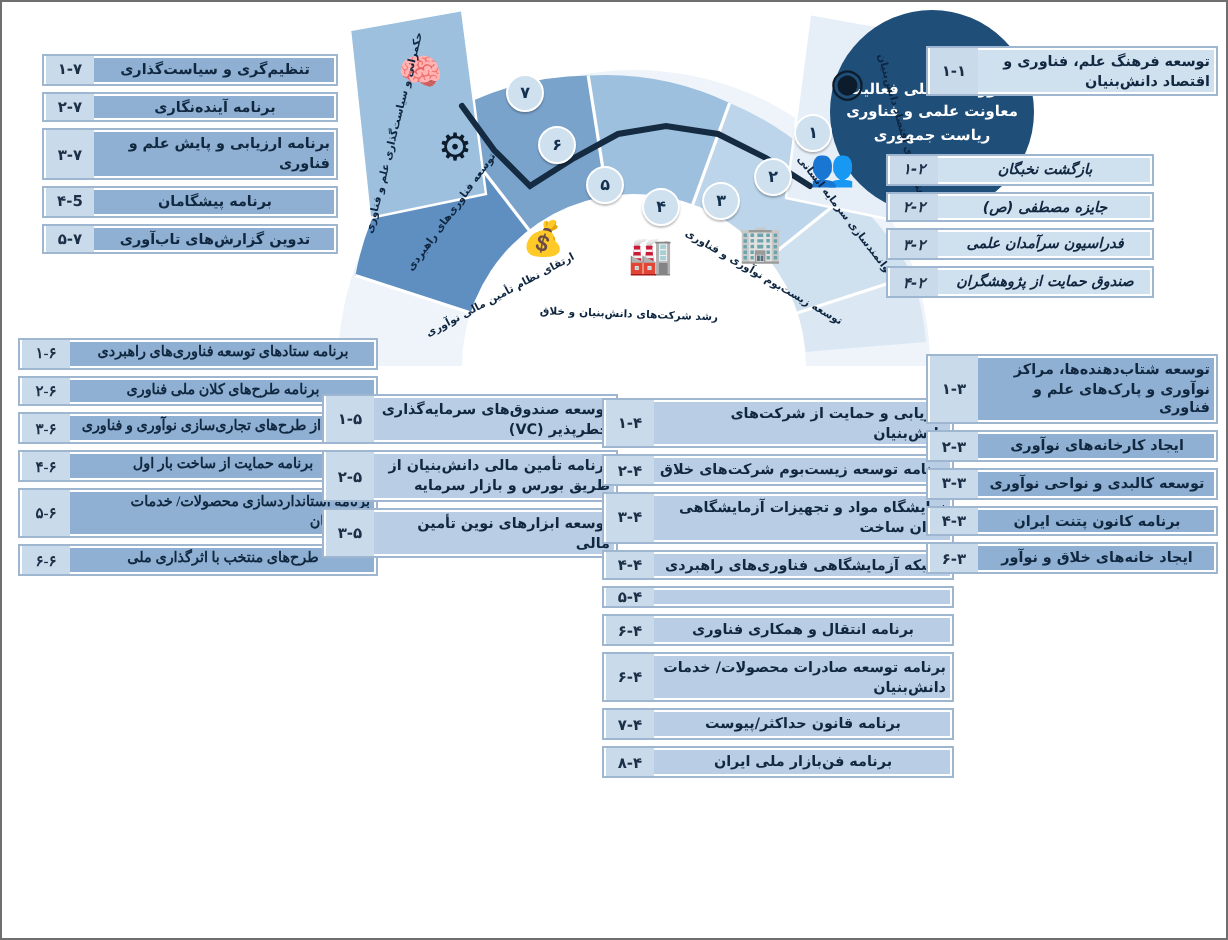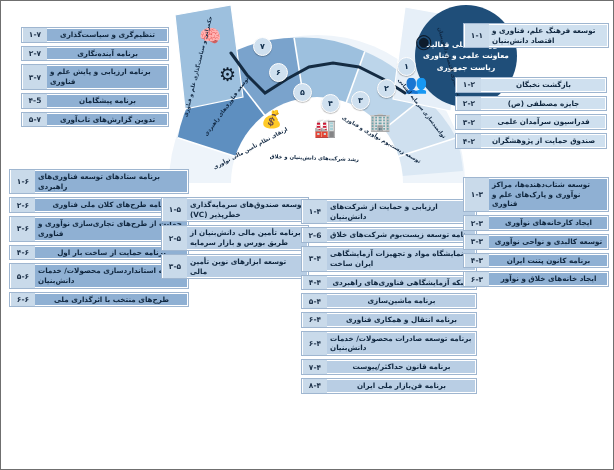--- a/index.html
+++ b/index.html
@@ -11,34 +11,34 @@
 
   
   .chip{position:relative;display:flex;flex-direction:row-reverse;
         align-items:stretch;margin-bottom:3px;
         border:1px solid #9fb6d0;background:#8fb0d3;
         box-shadow:0 0 0 1px #ffffff inset;}
   .chip .num{flex:0 0 24px;display:flex;align-items:center;justify-content:center;
              background:#c9daea;border-left:1px solid #ffffff;
              font-size:7.5px;font-weight:bold;color:#1b2f47;letter-spacing:.2px;}
   .chip .txt{flex:1 1 auto;display:flex;align-items:center;justify-content:center;
-             text-align:left;padding:2px 3px;font-size:7.2px;line-height:1.35;
+             text-align:right;padding:2px 3px;font-size:7.2px;line-height:1.35;
              color:#10273f;font-weight:bold;}
   .chip.light{background:#b9cee4;}
   .chip.lighter{background:#cfe0ef;}
 
   .group{position:absolute;}
 
   
   #grp7{left:20px;  top:26px;  width:148px;}
-  #grp6{left:8px;  top:168px; width:180px;}
+  #grp6{left:8px;  top:168px; width:180px;font-family:Liberation Serif, serif;}
   #grp5{left:160px;top:196px; width:148px;}
   #grp4{left:300px;top:198px; width:176px;}
   #grp1{left:462px;top:22px;  width:146px;}
-  #grp2{left:454px;top:76px;  width:152px;}
+  #grp2{left:442px;top:76px;  width:134px;font-style:italic;}
   #grp3{left:462px;top:176px; width:146px;}
 
   
   #fan{position:absolute;left:168px;top:0px;width:296px;height:182px;}
   #fan svg{display:block;}
 
   .fanlabel{position:absolute;font-size:5.3px;font-weight:bold;color:#0f2640;
             line-height:1.25;text-align:center;white-space:nowrap;
             transform-origin:50% 50%;pointer-events:none;}
 
@@ -194,34 +194,33 @@
       <span class="txt">توسعه ابزارهای نوین تأمین مالی</span>
     </div>
   </div>
 
   <div class="group" id="grp4">
     <div class="chip light">
       <span class="num">۱-۴</span>
       <span class="txt">ارزیابی و حمایت از شرکت‌های دانش‌بنیان</span>
     </div>
     <div class="chip light">
-      <span class="num">۲-6</span>
+      <span class="num">۲-۴</span>
       <span class="txt">برنامه توسعه زیست‌بوم شرکت‌های خلاق</span>
     </div>
     <div class="chip light">
       <span class="num">۳-۴</span>
       <span class="txt">نمایشگاه مواد و تجهیزات آزمایشگاهی ایران ساخت</span>
     </div>
     <div class="chip light">
       <span class="num">۴-۴</span>
       <span class="txt">شبکه آزمایشگاهی فناوری‌های راهبردی</span>
     </div>
     <div class="chip light">
       <span class="num">۵-۴</span>
-      <span class="txt">برنامه ماشین‌سازی</span>
     </div>
     <div class="chip light">
       <span class="num">۶-۴</span>
       <span class="txt">برنامه انتقال و همکاری فناوری</span>
     </div>
     <div class="chip light">
       <span class="num">۶-۴</span>
       <span class="txt">برنامه توسعه صادرات محصولات/ خدمات دانش‌بنیان</span>
     </div>
     <div class="chip light">

